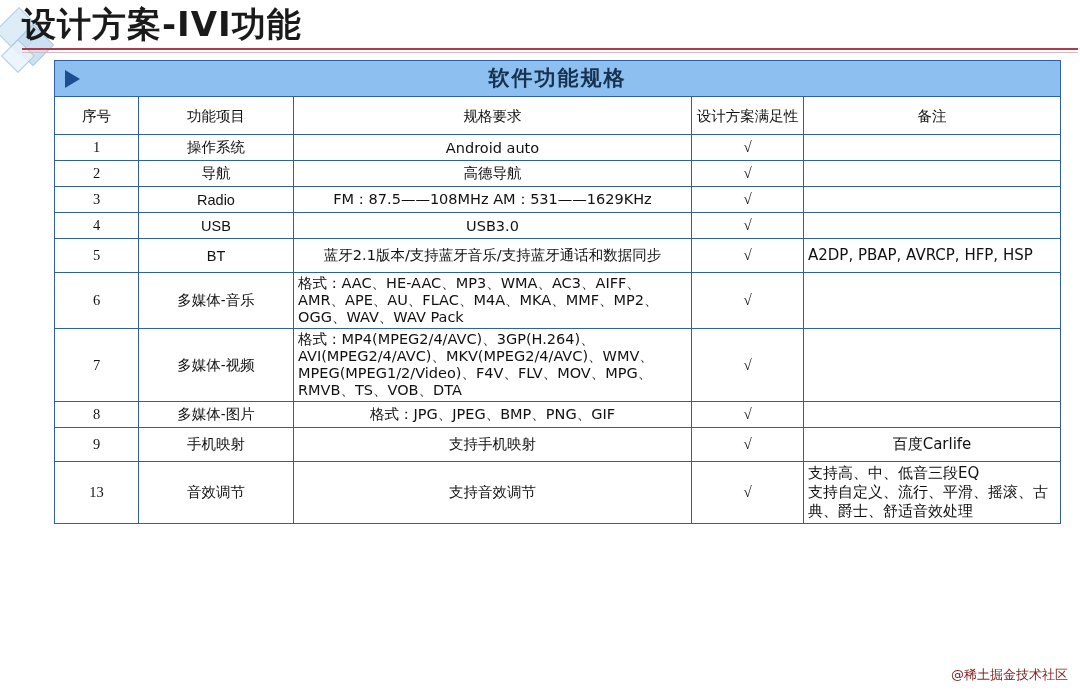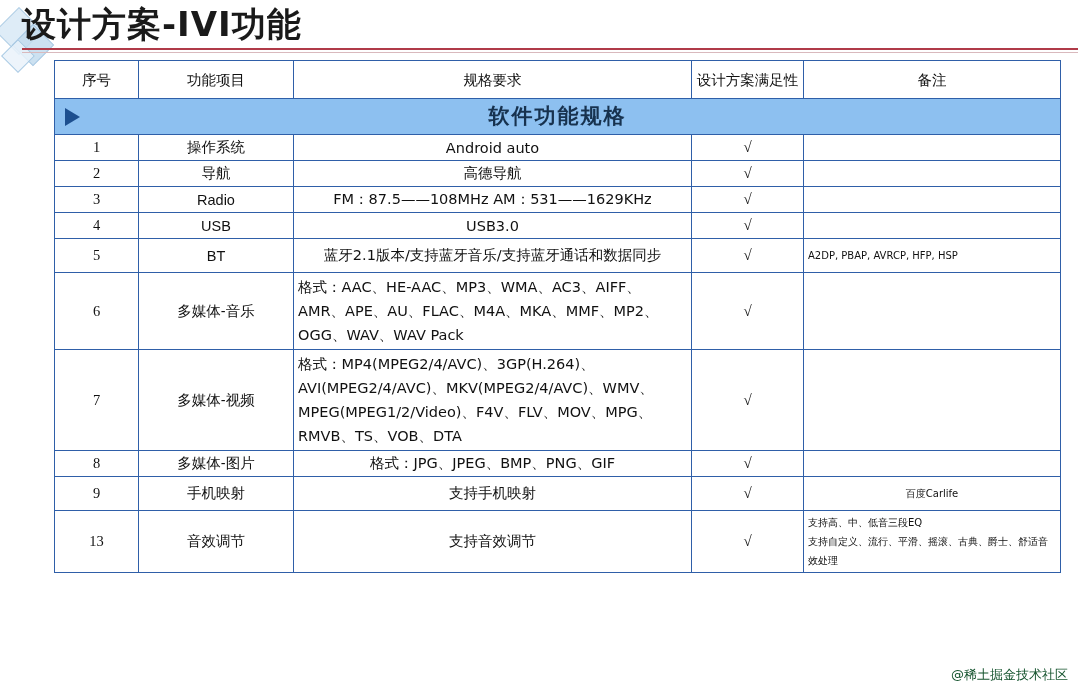--- a/index.html
+++ b/index.html
@@ -114,36 +114,36 @@
   }
   col.c-no     { width: 84px; }
   col.c-item   { width: 155px; }
   col.c-spec   { width: 398px; }
   col.c-meet   { width: 112px; }
   col.c-remark { width: 257px; }
 
   td.no, td.meet { text-align: center; }
   td.item { text-align: center; font-family: Liberation Sans, sans-serif; font-size: 15px;}
   td.spec-c { text-align: center; }
-  td.spec-l { text-align: left; padding-left: 6px; line-height: 24px; }
+  td.spec-l { text-align: left; padding-left: 6px; line-height: 17px; }
   td.remark { text-align: left; padding-left: 6px; line-height: 19px; }
-  td.remark.cn { font-family: "DejaVu Sans", "Liberation Sans", sans-serif; font-size: 10px;}
+  td.remark.cn { font-family: "DejaVu Sans", "Liberation Sans", sans-serif; font-size: 15px;}
   td.spec-c.cn, td.spec-l.cn { font-family: "DejaVu Sans", "Liberation Sans", sans-serif; }
   .check { font-size: 15px; }
 
   .h-sm { height: 26px; }
   .h-md { height: 34px; }
 
   
   .watermark {
     position: absolute;
     right: 12px; bottom: 6px;
     font-family: "DejaVu Sans", "Liberation Sans", sans-serif;
     font-size: 13px;
-    color: #14532d;
+    color: #7f1d1d;
   }
 </style>
 </head>
 <body>
 
 <div class="slide">
 
   <div class="corner-deco">
     <span class="deco-sq a"></span>
     <span class="deco-sq b"></span>
@@ -160,32 +160,32 @@
     <table class="spec">
       <colgroup>
         <col class="c-no">
           <col class="c-item">
           <col class="c-spec">
           <col class="c-meet">
           <col class="c-remark">
       </colgroup>
       <thead>
         <tr>
+          <td class="banner-cell" colspan="5">
+            <span class="banner-arrow"></span>
+            <span class="banner-text">软件功能规格</span>
+          </td>
+        </tr>
+        <tr>
           <td>序号</td>
           <td>功能项目</td>
           <td>规格要求</td>
           <td>设计方案满足性</td>
           <td>备注</td>
         </tr>
-        <tr>
-          <td class="banner-cell" colspan="5">
-            <span class="banner-arrow"></span>
-            <span class="banner-text">软件功能规格</span>
-          </td>
-        </tr>
       </thead>
       <tbody id="tbody">
           <tr>
             <td class="no h-sm">1</td>
             <td class="item">操作系统</td>
             <td class="spec-c cn">Android auto</td>
             <td class="meet"><span class="check">√</span></td>
             <td class="remark cn" style="white-space: pre-line;"></td>
           </tr>
           <tr>

